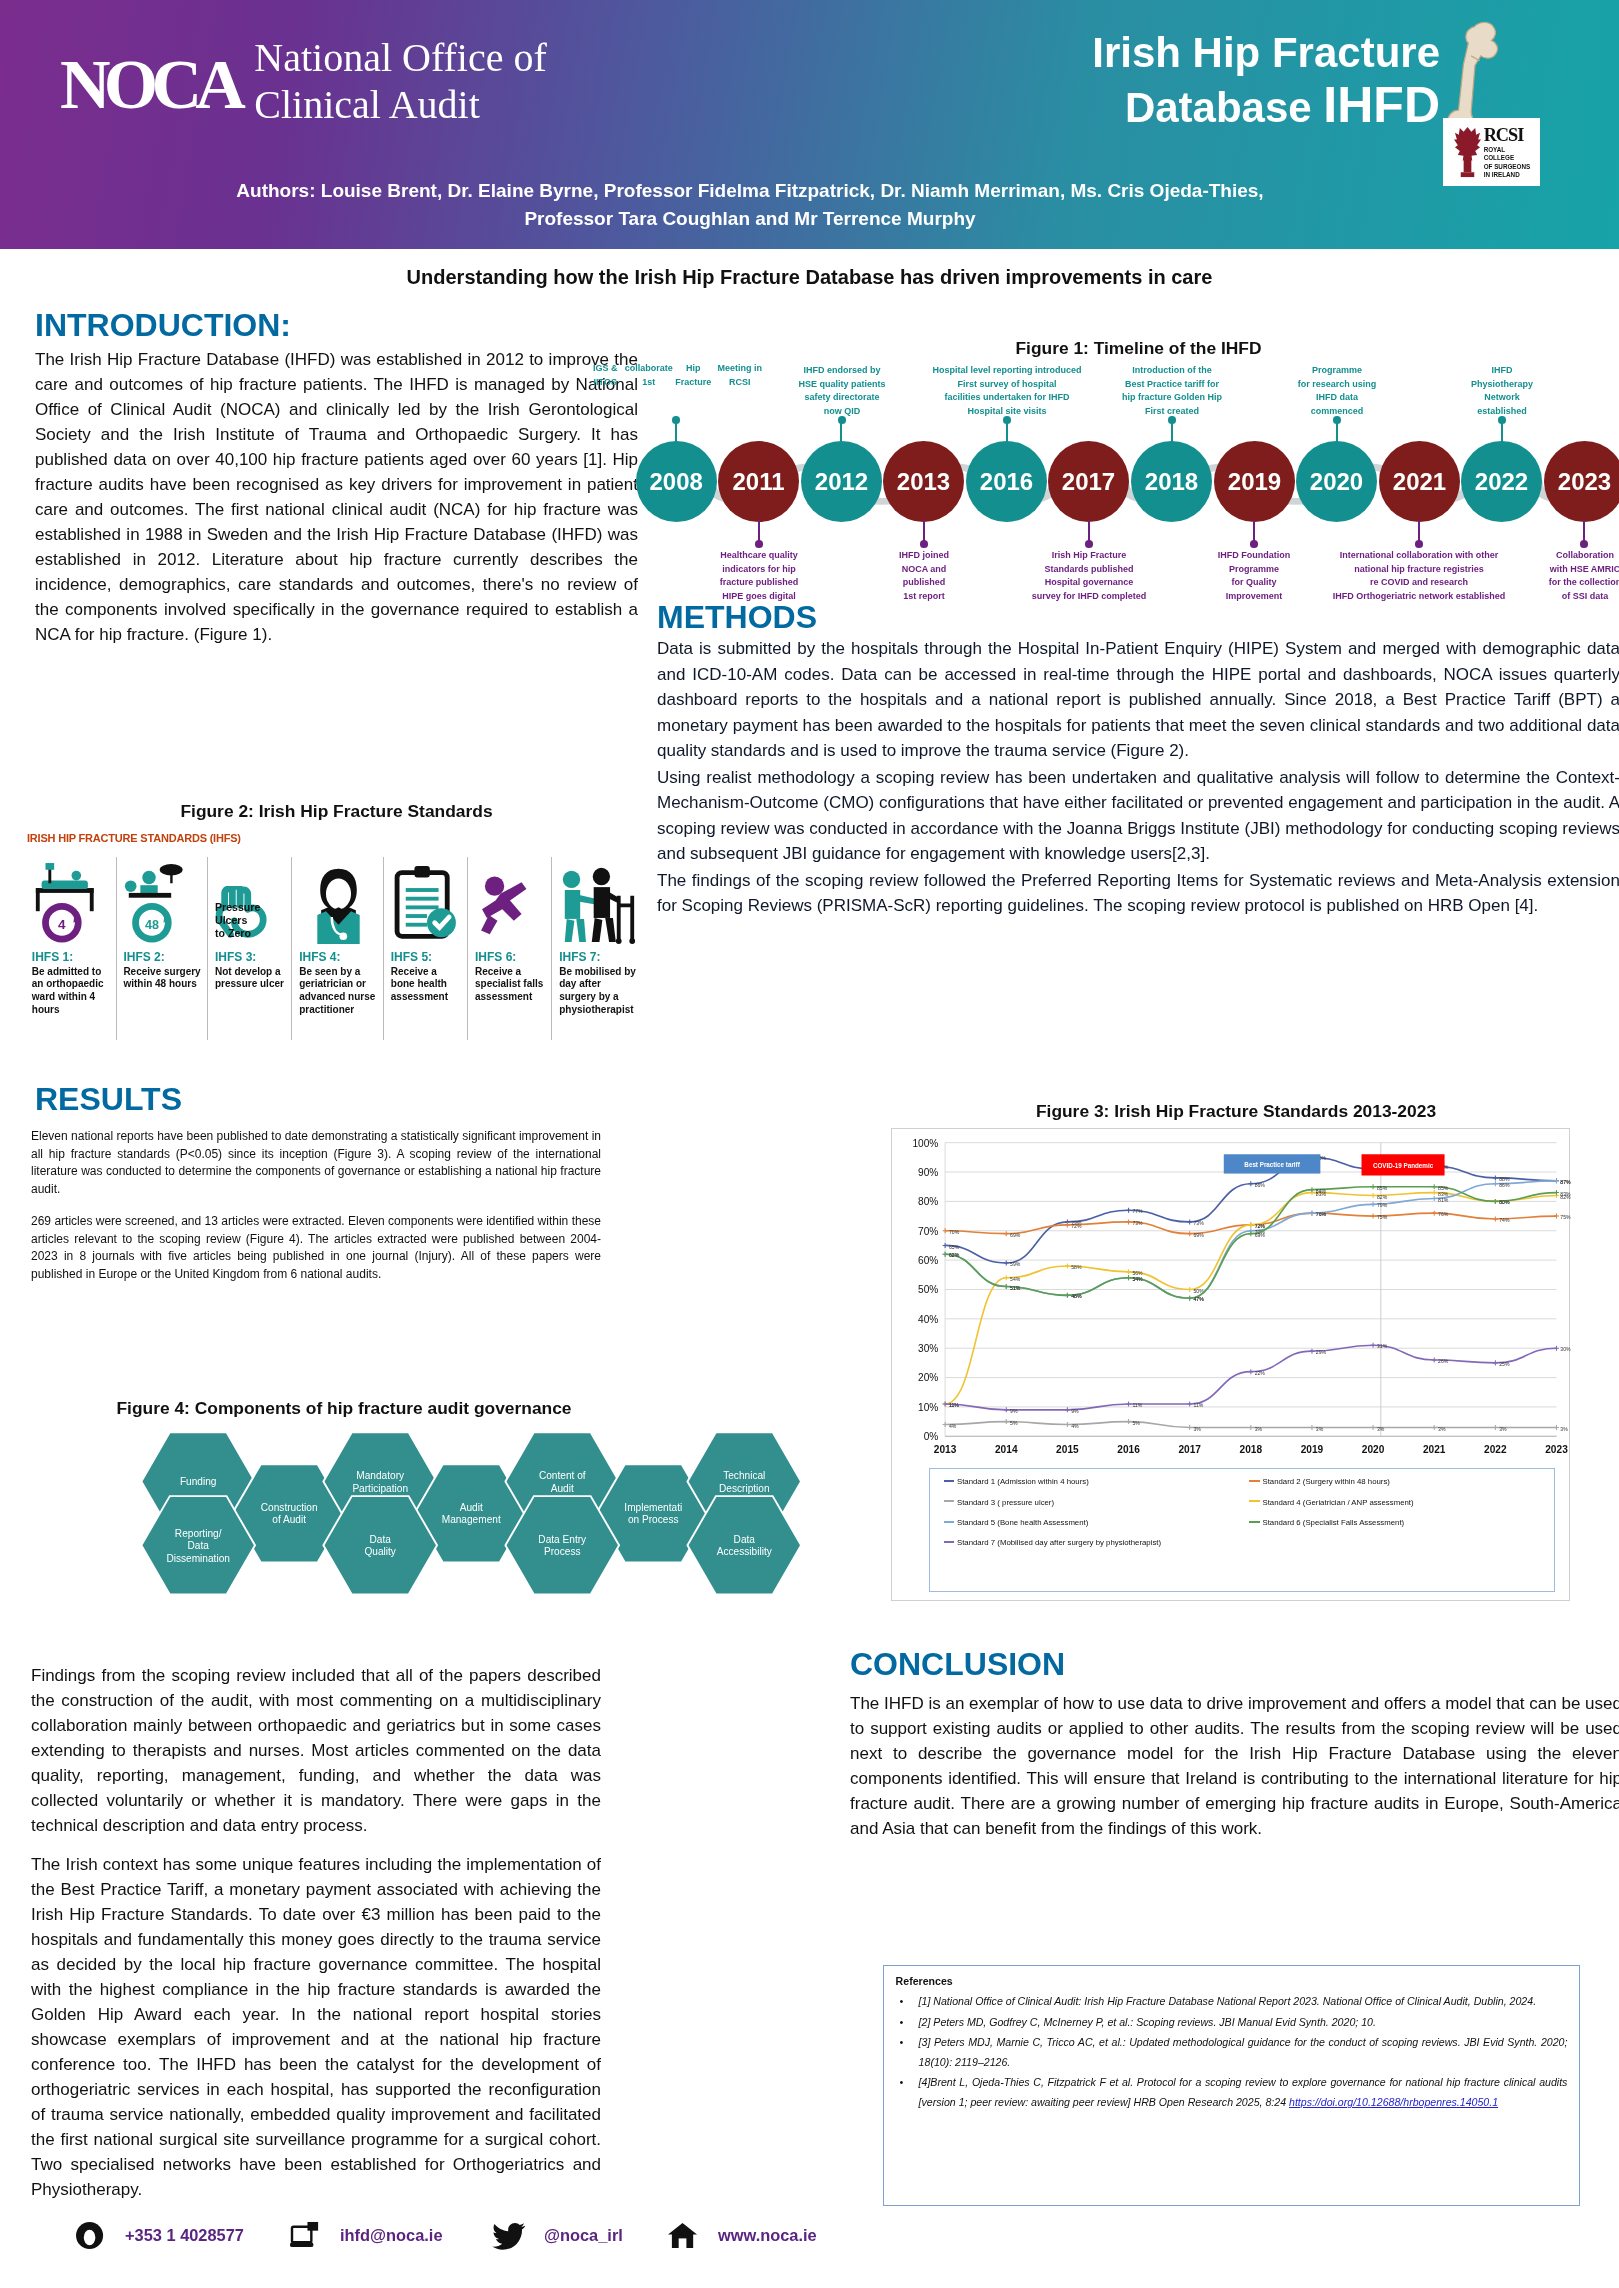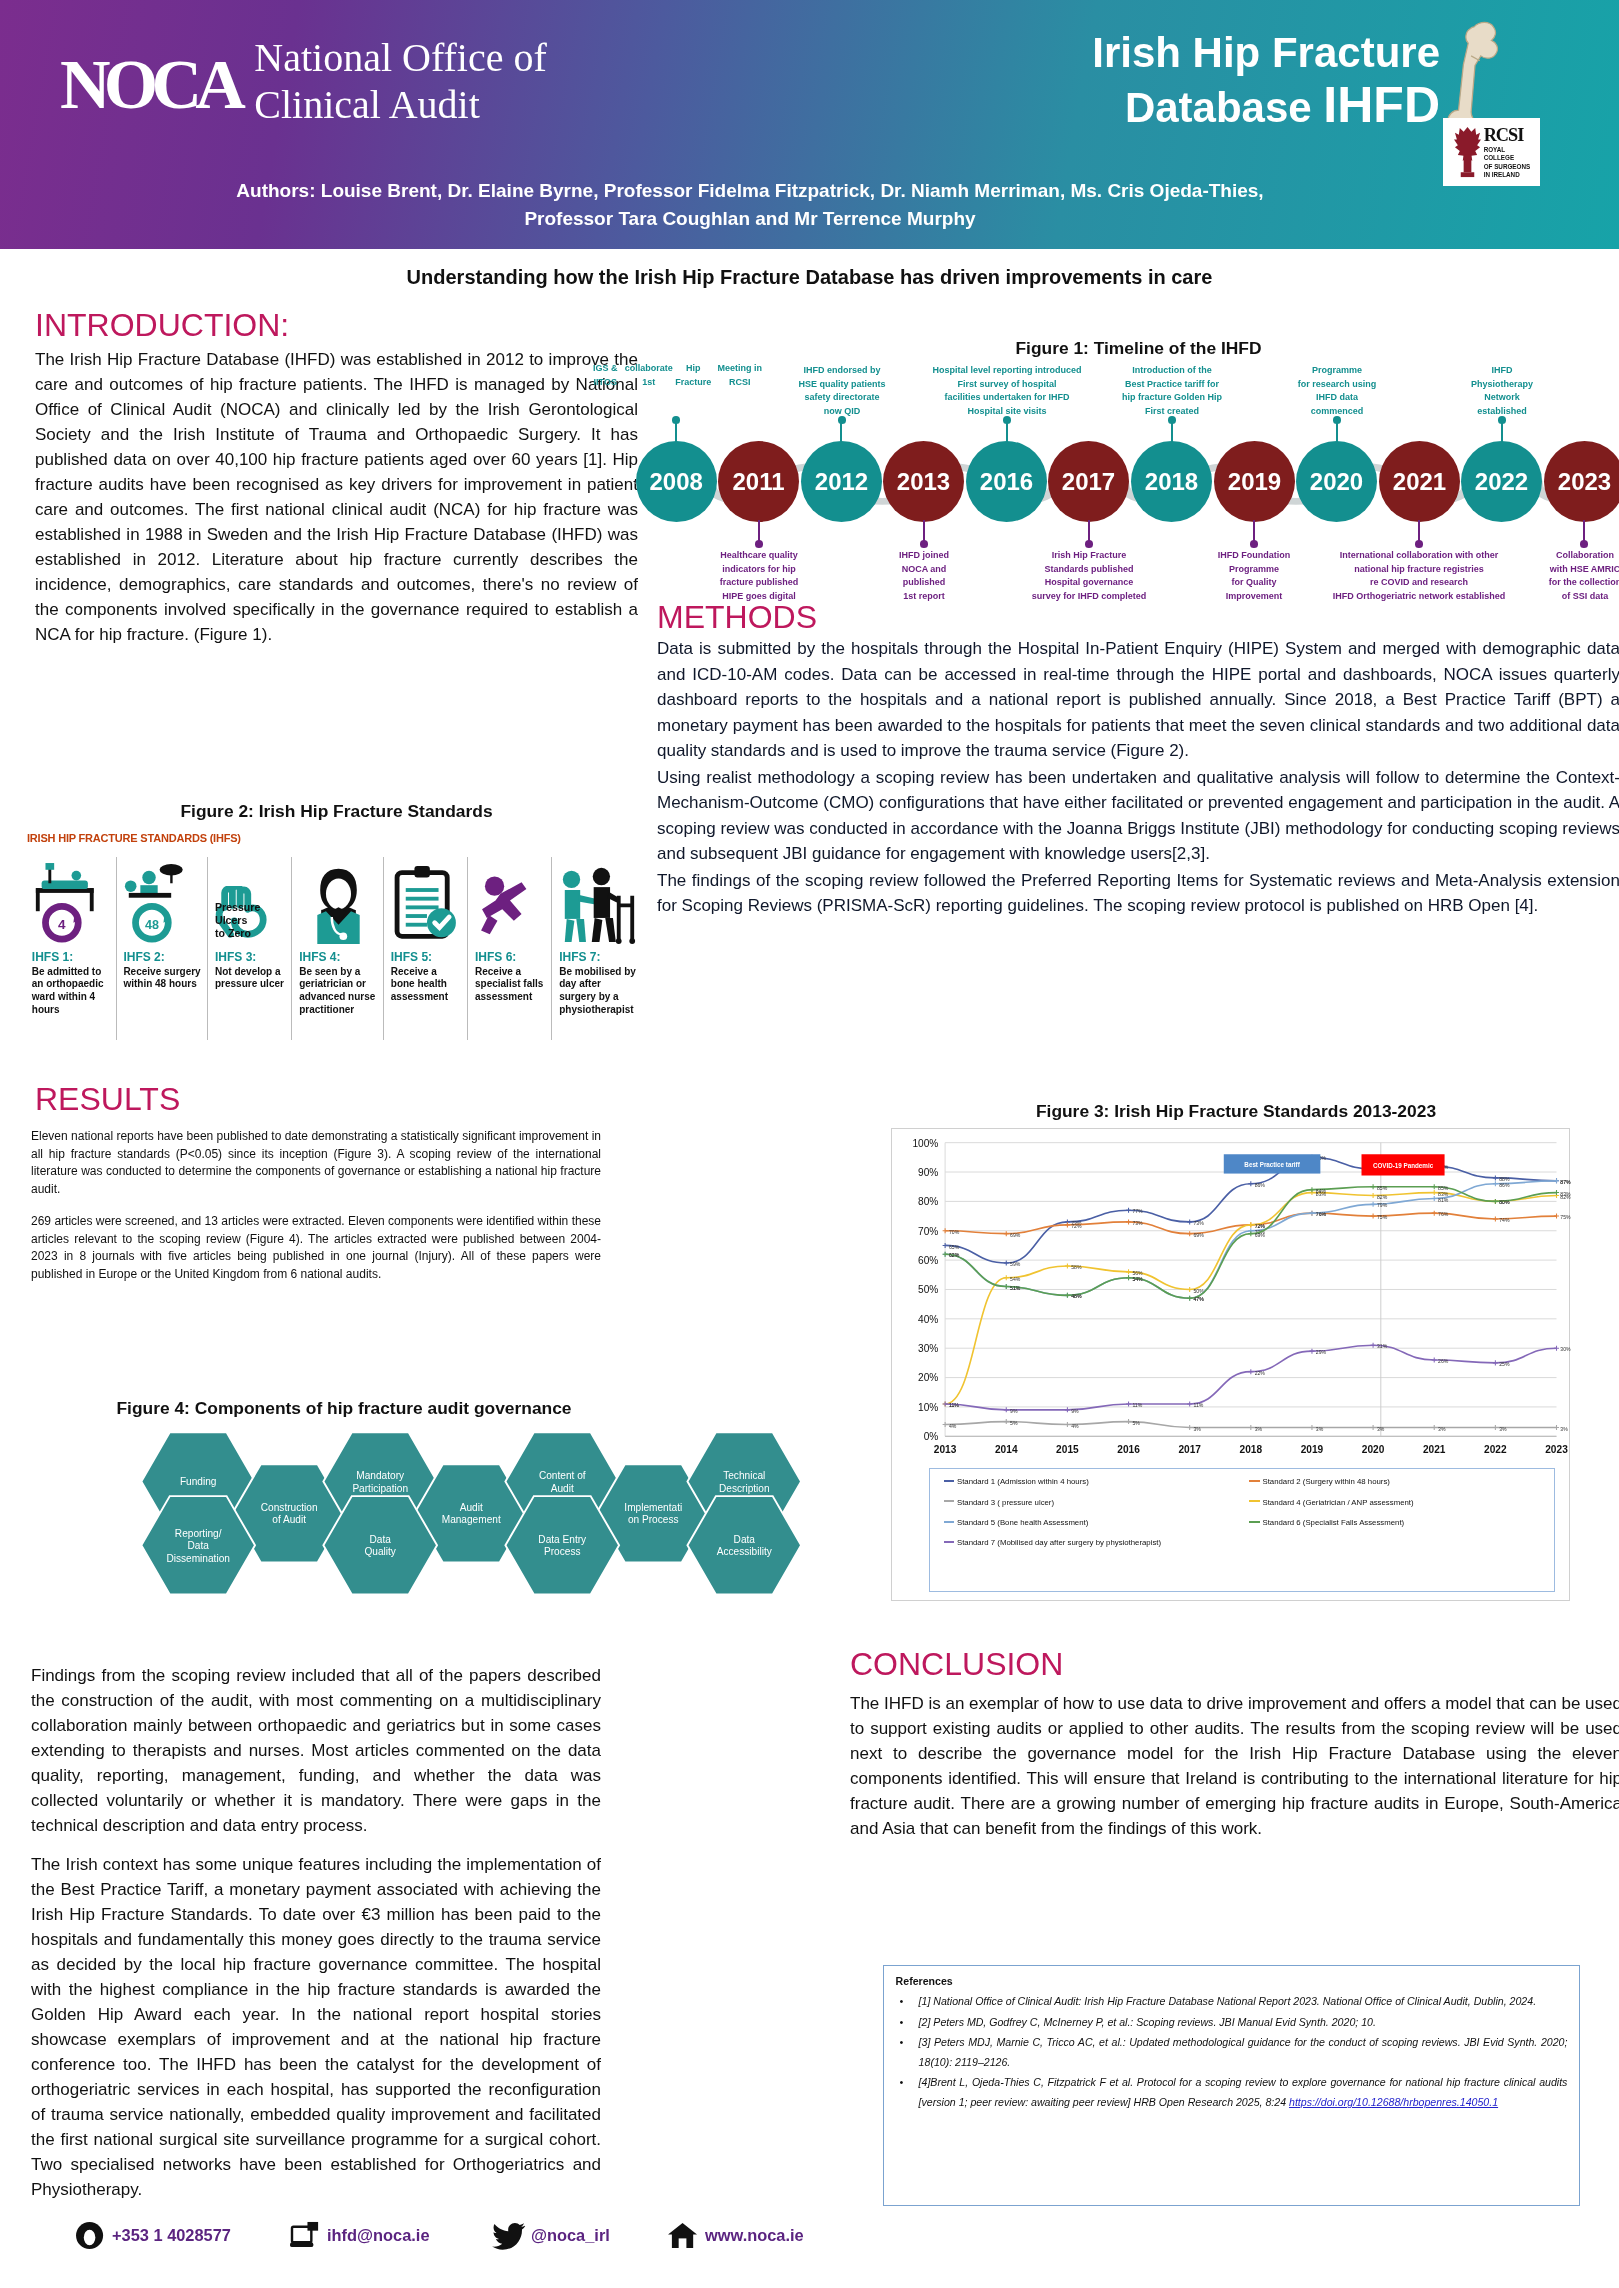--- a/index.html
+++ b/index.html
@@ -43,21 +43,21 @@
     font-size:19px; font-weight:700; line-height:1.45; padding:0 193px 0 58px;
   }
 
   
   .poster-title {
     position:absolute; left:0; top:266px; width:1619px; text-align:center;
     font-size:20px; font-weight:700; color:#111;
   }
 
   
-  .sec-h { color:#be185d; font-weight:400; letter-spacing:0px; }
+  .sec-h { color:#0369a1; font-weight:700; letter-spacing:0px; }
 
   
   .intro-h { position:absolute; left:35px; top:307px; font-size:32px; }
   .intro-body {
     position:absolute; left:35px; top:348px; width:603px;
     font-size:17px; line-height:1.47; text-align:justify; color:#111;
   }
 
   
   .fig1-cap { position:absolute; left:657px; top:338px; width:963px; text-align:center; font-size:17.4px; font-weight:700; color:#111; }
@@ -122,21 +122,21 @@
   
   .refbox { position:absolute; left:883px; top:1965px; width:697px; height:241px; border:1px solid #7ba3d0; padding:8.7px 11.6px 0 11.6px; }
   .ref-h { font-size:10.6px; font-weight:700; color:#111; margin-bottom:4.8px;}
   .ref-list { list-style:none;font-style:italic; }
   .ref-list li { font-size:10.6px; line-height:1.9; color:#111; text-align:justify; padding-left:23px; position:relative; }
   .ref-list li:before { content:"\2022"; position:absolute; left:3.9px; top:0; }
   .ref-link { color:#2222cc; text-decoration:underline; }
 
   
   .footer { position:absolute; left:0; top:2211px; width:1619px; height:68px; }
-  .f-item { position:absolute; display:flex; align-items:center; gap:4px; }
+  .f-item { position:absolute; display:flex; align-items:center; gap:17px; }
   .f-text { color:#5b2480; font-weight:700; font-size:16.4px; }
 </style>
 </head>
 <body>
 
 <div class="poster">
 
   <div class="header">
     <div class="noca-logo">
       <span class="noca-word">NOCA</span>

